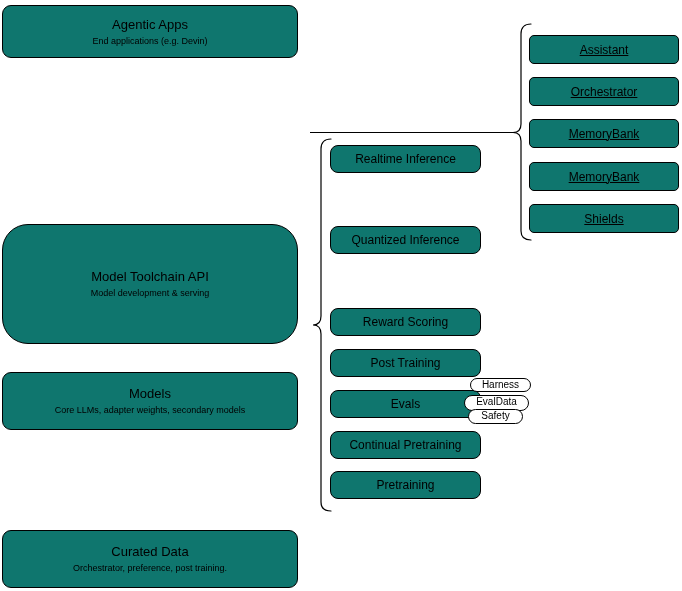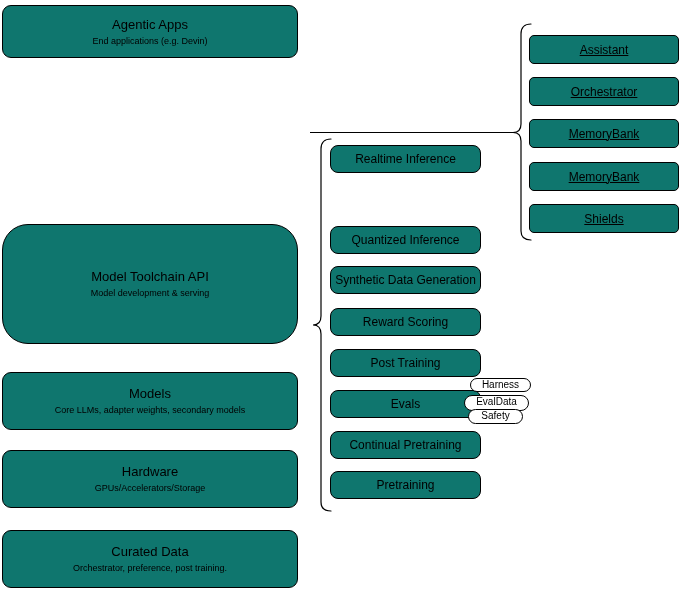--- a/index.html
+++ b/index.html
@@ -94,38 +94,31 @@
   <div class="box stack-box" style="top:224px;height:120px;border-radius:26px">
     <div class="title">Model Toolchain API</div>
     <div class="subtitle">Model development &amp; serving</div>
   </div>
 
   <div class="box stack-box" style="top:372px;height:58px;border-radius:9px">
     <div class="title">Models</div>
     <div class="subtitle">Core LLMs, adapter weights, secondary models</div>
   </div>
 
-  <div class="box stack-box" style="top:450px;height:58px;border-radius:9px">
-    <div class="title">Hardware</div>
-    <div class="subtitle">GPUs/Accelerators/Storage</div>
-  </div>
 
   <div class="box stack-box" style="top:530px;height:58px;border-radius:9px">
     <div class="title">Curated Data</div>
     <div class="subtitle">Orchestrator, preference, post training.</div>
   </div>
 
   <div class="box mid-box" style="top:145px">
     <span>Realtime Inference</span>
   </div>
   <div class="box mid-box" style="top:226px">
     <span>Quantized Inference</span>
-  </div>
-  <div class="box mid-box" style="top:266px">
-    <span>Synthetic Data Generation</span>
   </div>
   <div class="box mid-box" style="top:308px">
     <span>Reward Scoring</span>
   </div>
   <div class="box mid-box" style="top:349px">
     <span>Post Training</span>
   </div>
   <div class="box mid-box" style="top:390px">
     <span>Evals</span>
   </div>

